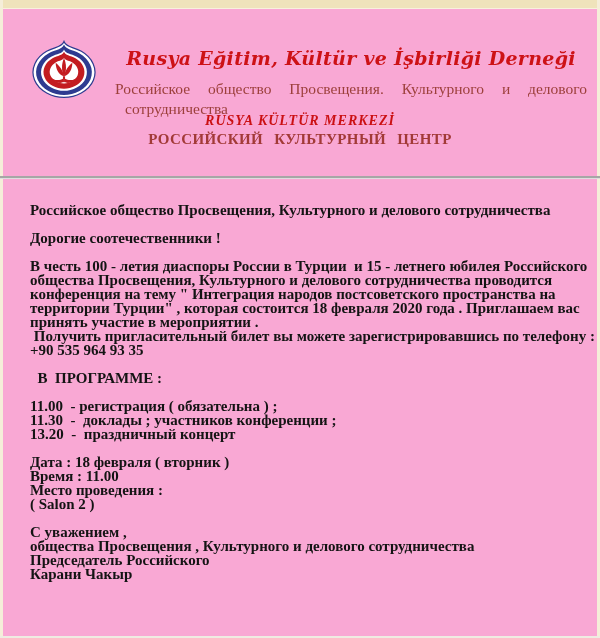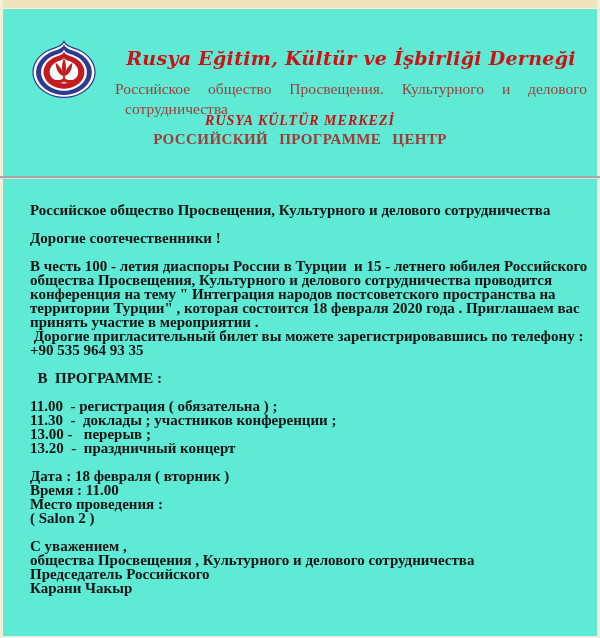--- a/index.html
+++ b/index.html
@@ -1,19 +1,19 @@
 <!DOCTYPE html>
 <html><head>
 <meta charset="utf-8">
 <style>
   html,body{margin:0;padding:0;}
   #page{
     position:relative;
     width:600px;height:638px;
-    background:#5eead4;
+    background:#f9a8d4;
     overflow:hidden;
     font-family:"Liberation Serif","DejaVu Serif",serif;
   }
   .frame-top{position:absolute;left:0;top:0;width:600px;height:8px;background:#efe3bb;border-bottom:1px solid #f7f1dd;}
   .frame-left{position:absolute;left:0;top:0;width:3px;height:638px;background:#f5eed9;}
   .frame-right{position:absolute;right:0;top:0;width:3px;height:638px;background:#f5eed9;}
   .frame-bottom{position:absolute;left:0;bottom:0;width:600px;height:2px;background:#efece2;}
 
   .logo{position:absolute;left:26px;top:40px;width:76px;height:62px;}
 
@@ -104,47 +104,46 @@
   </div>
 
   <div class="title-script">Rusya Eğitim, Kültür ve İşbirliği Derneği</div>
 
   <div class="org-ru">
     <div class="l1">Российское общество Просвещения. Культурного и делового</div>
     <div class="l2">сотрудничества</div>
   </div>
 
   <div class="center-tr">RUSYA KÜLTÜR MERKEZİ</div>
-  <div class="center-ru">РОССИЙСКИЙ ПРОГРАММЕ ЦЕНТР</div>
+  <div class="center-ru">РОССИЙСКИЙ КУЛЬТУРНЫЙ ЦЕНТР</div>
 
   <div class="rule"></div>
 
   <div class="body-text">
       <div class="para">
         <div class="line">Российское общество Просвещения, Культурного и делового сотрудничества</div>
       </div>
       <div class="para">
         <div class="line">Дорогие соотечественники !</div>
       </div>
       <div class="para">
         <div class="line">В честь 100 - летия диаспоры России в Турции  и 15 - летнего юбилея Российского</div>
         <div class="line">общества Просвещения, Культурного и делового сотрудничества проводится</div>
         <div class="line">конференция на тему " Интеграция народов постсоветского пространства на</div>
         <div class="line">территории Турции" , которая состоится 18 февраля 2020 года . Приглашаем вас</div>
         <div class="line">принять участие в мероприятии .</div>
-        <div class="line"> Дорогие пригласительный билет вы можете зарегистрировавшись по телефону :</div>
+        <div class="line"> Получить пригласительный билет вы можете зарегистрировавшись по телефону :</div>
         <div class="line">+90 535 964 93 35</div>
       </div>
       <div class="para">
         <div class="line">  В  ПРОГРАММЕ :</div>
       </div>
       <div class="para">
         <div class="line">11.00  - регистрация ( обязательна ) ;</div>
         <div class="line">11.30  -  доклады ; участников конференции ;</div>
-        <div class="line">13.00 -   перерыв ;</div>
         <div class="line">13.20  -  праздничный концерт</div>
       </div>
       <div class="para">
         <div class="line">Дата : 18 февраля ( вторник )</div>
         <div class="line">Время : 11.00</div>
         <div class="line">Место проведения :</div>
         <div class="line">( Salon 2 )</div>
       </div>
       <div class="para">
         <div class="line">С уважением ,</div>

